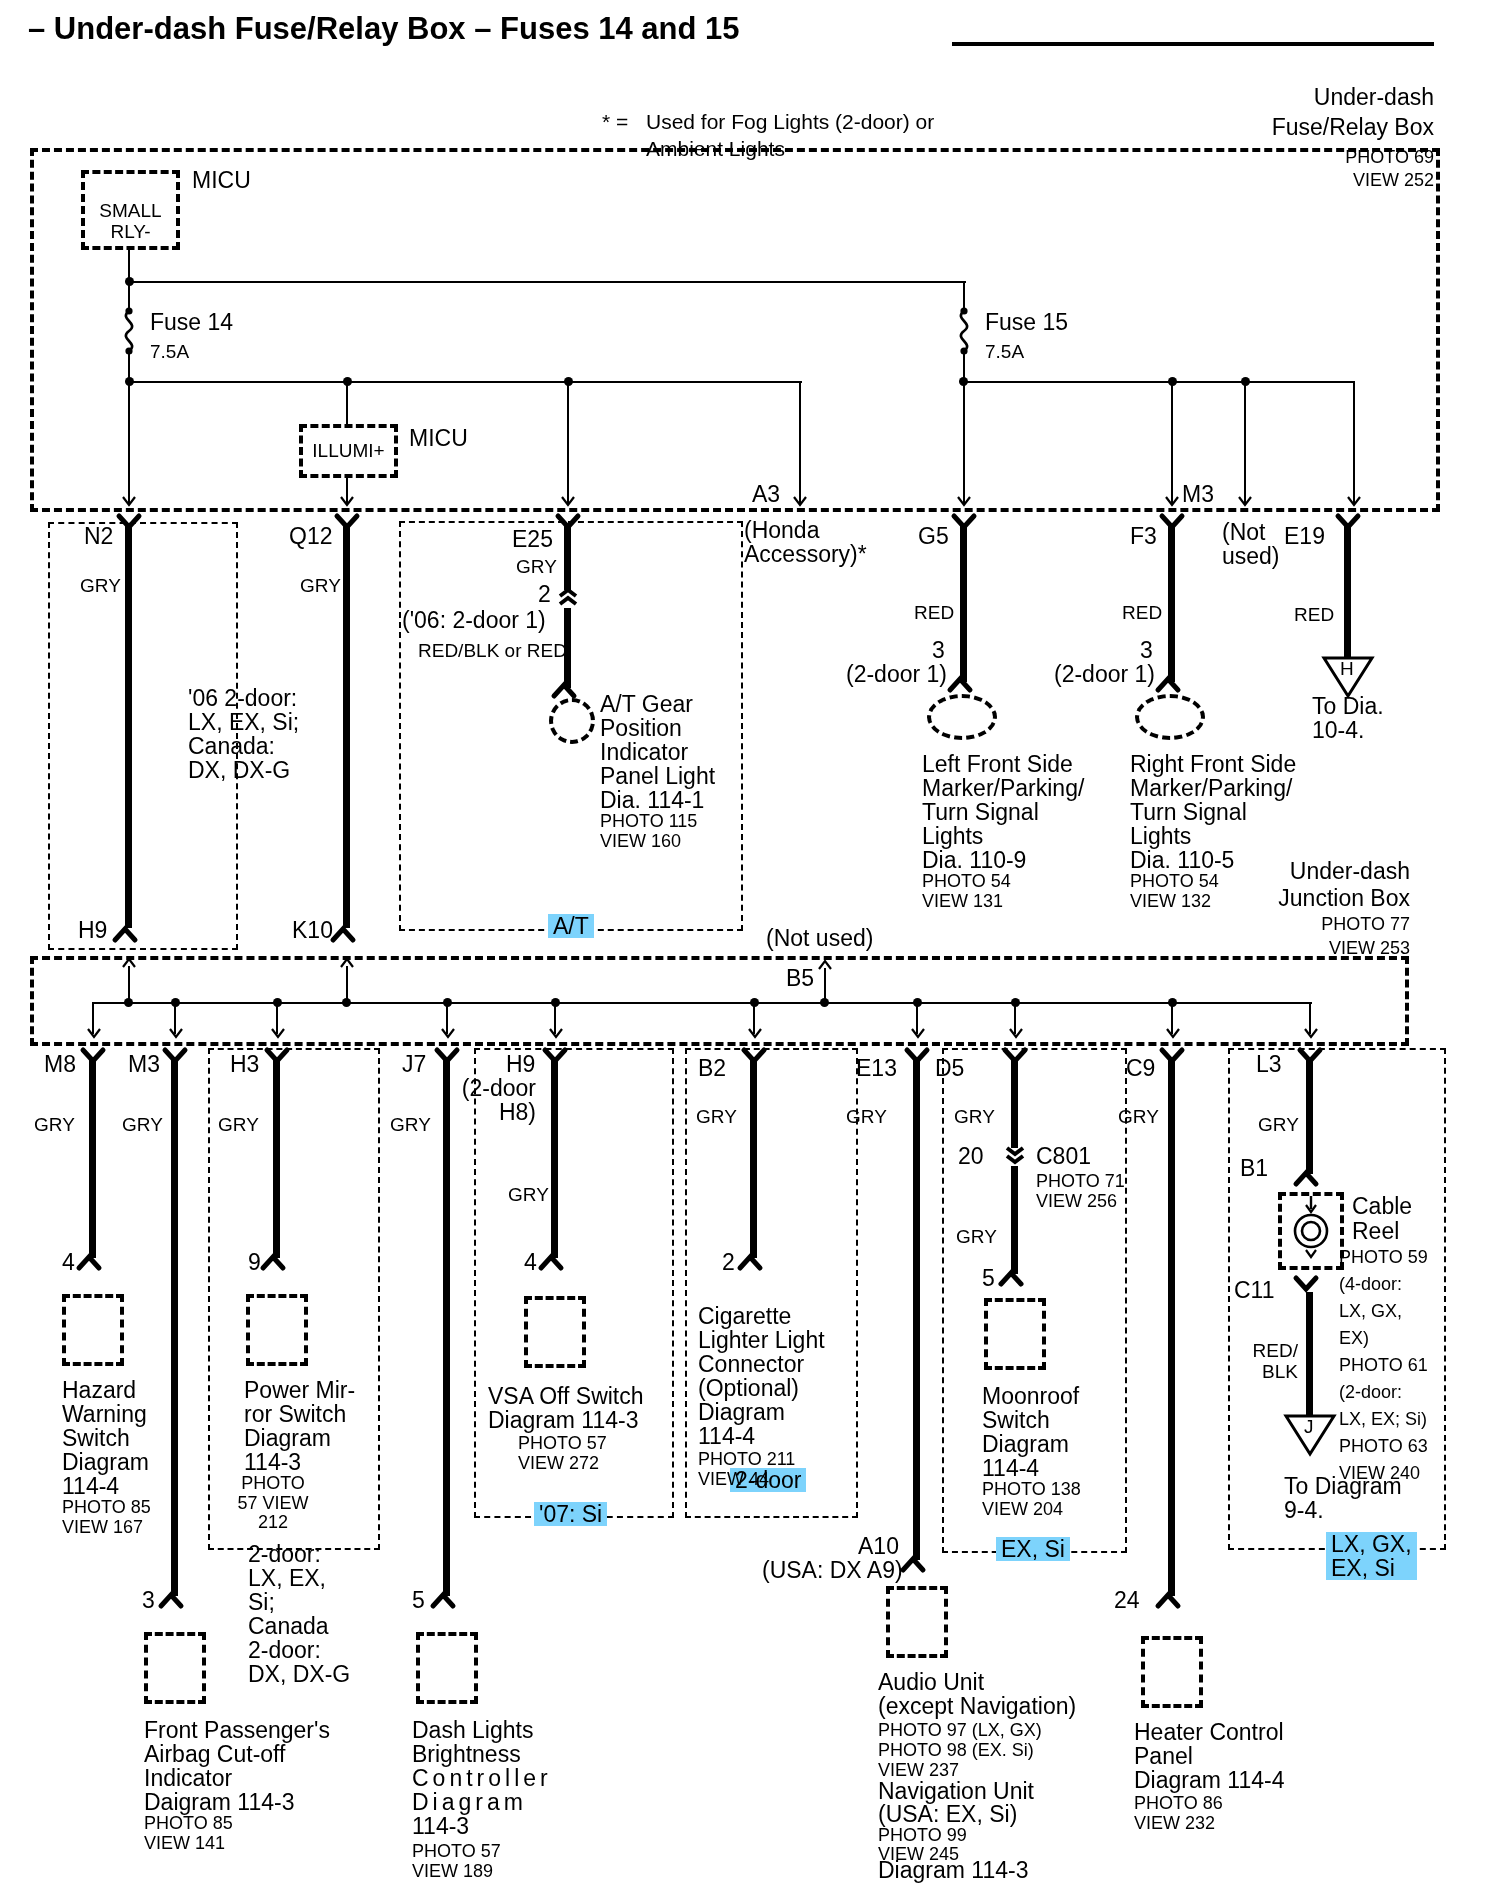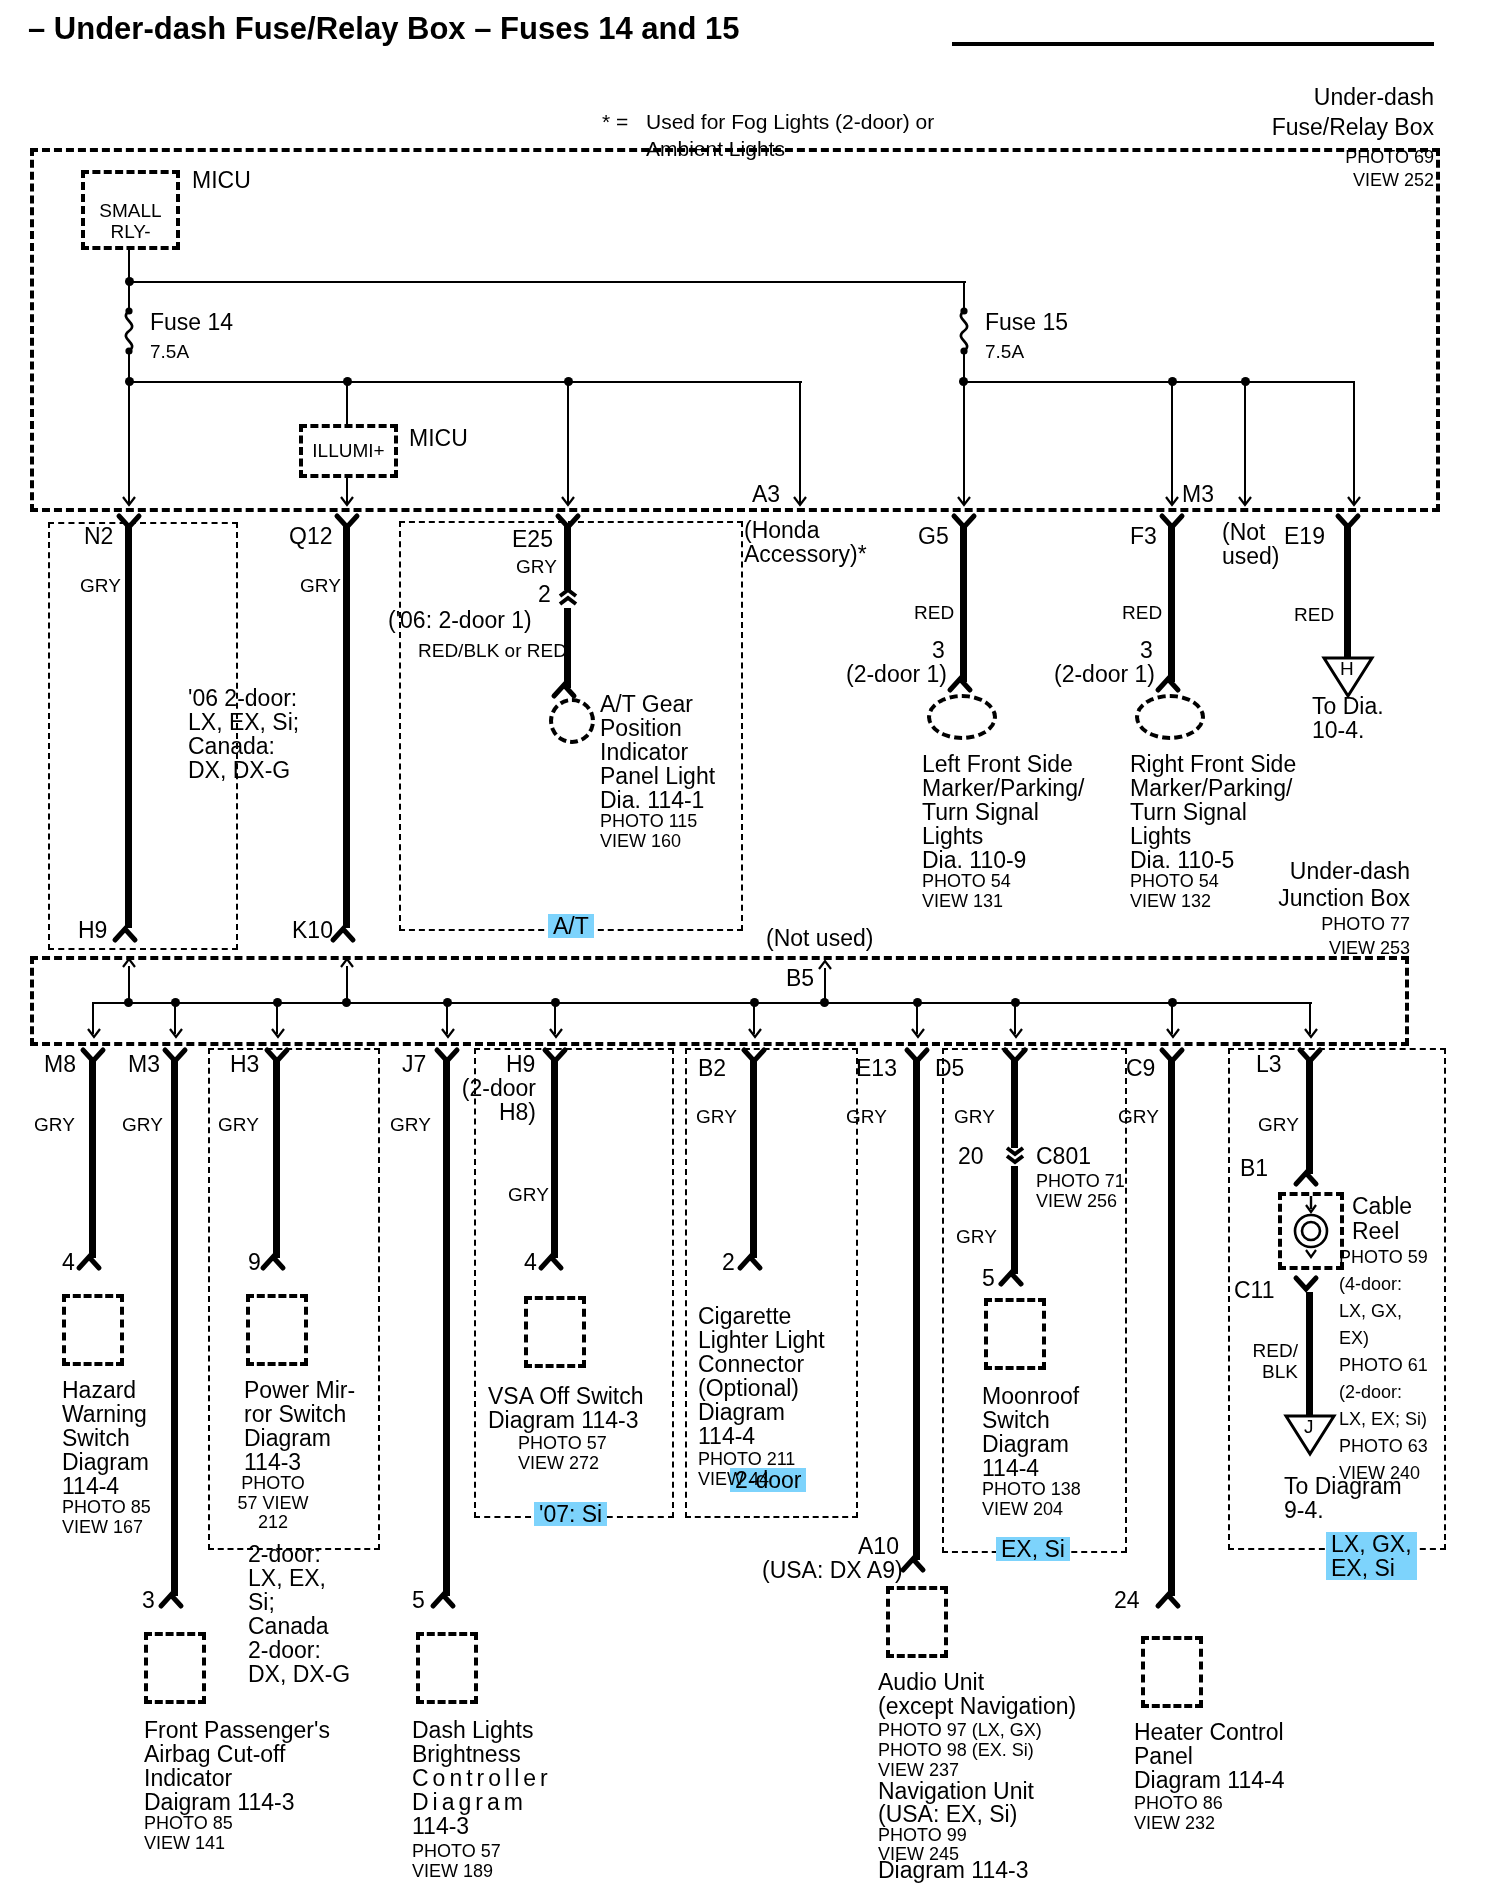--- a/index.html
+++ b/index.html
@@ -165,21 +165,21 @@
 <div class="abs t19" style="left:516px;top:556px">GRY</div>
 <div class="abs t19" style="left:914px;top:602px">RED</div>
 <div class="abs t19" style="left:1122px;top:602px">RED</div>
 <div class="abs t19" style="left:1294px;top:604px">RED</div>
 
 <div class="abs t23" style="left:538px;top:582px">2</div>
 <svg style="left:557px;top:588px" width="22" height="18">
   <path d="M3,8 L11,2 L19,8" fill="none" stroke="#000" stroke-width="4"></path>
     <path d="M3,16 L11,10 L19,16" fill="none" stroke="#000" stroke-width="4"></path>
 </svg>
-<div class="abs t23" style="left:388px;top:608px">('06: 2-door 1)</div>
+<div class="abs t23" style="left:402px;top:608px">('06: 2-door 1)</div>
 <div class="abs t19" style="left:418px;top:640px">RED/BLK or RED</div>
 <svg style="left:551px;top:682px" width="26" height="16">
     <path d="M3,14 L13,3 L23,14" fill="none" stroke="#000" stroke-width="5" stroke-linecap="round"></path>
   </svg>
 <div class="db4 oval" style="left:549px;top:698px;width:38px;height:38px"></div>
 <div class="abs t23 pre" style="left:600px;top:692px">A/T Gear
 Position
 Indicator
 Panel Light
 Dia. 114-1</div>

